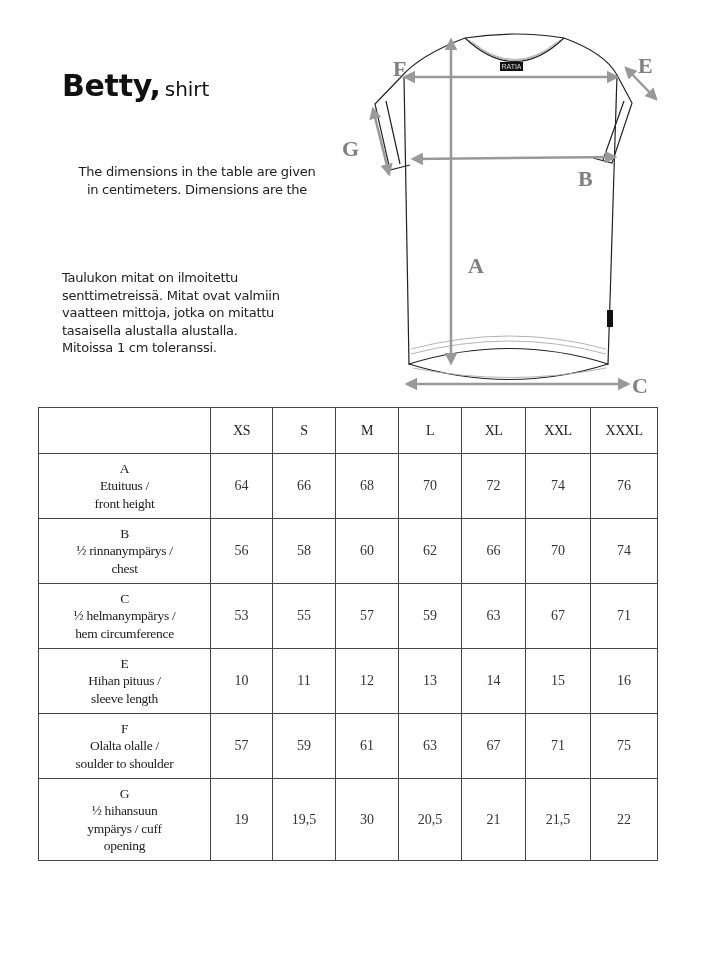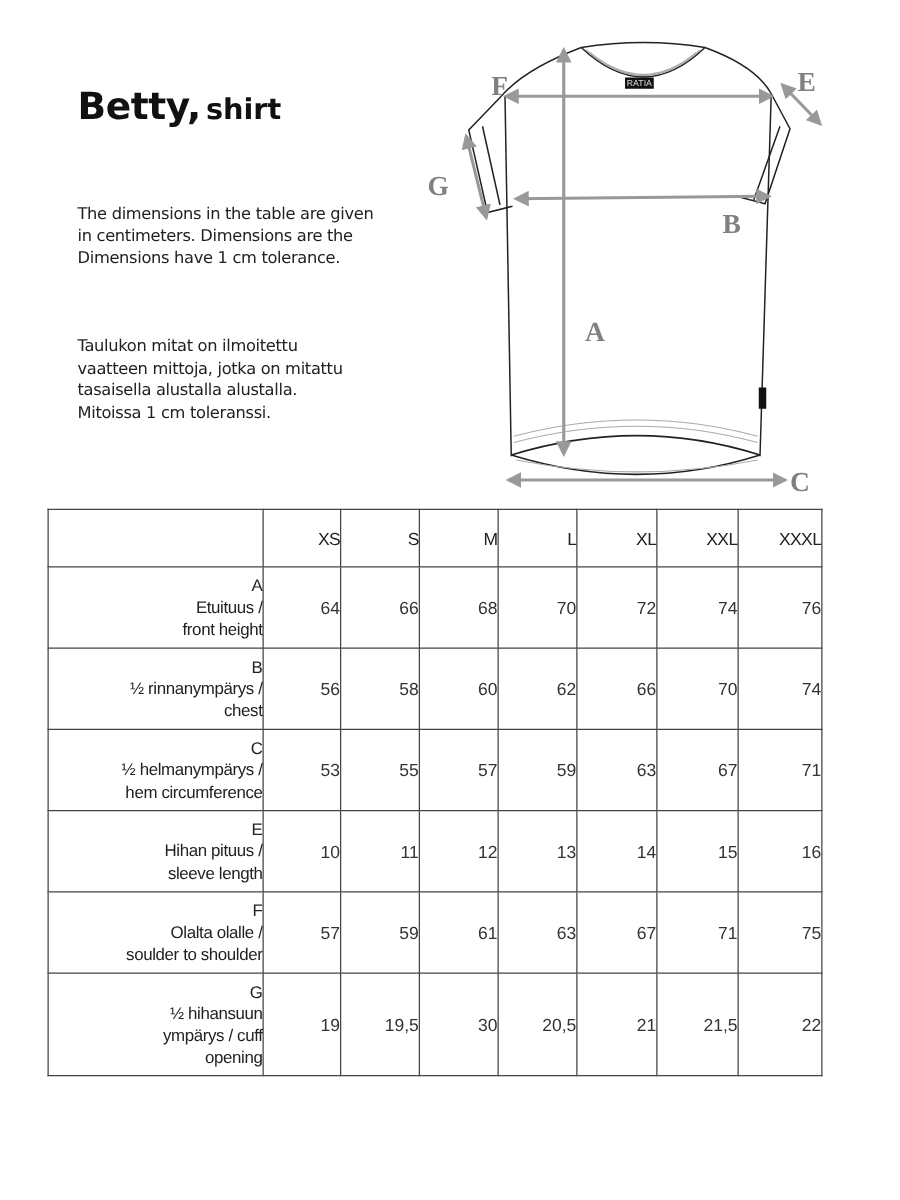--- a/index.html
+++ b/index.html
@@ -1,52 +1,52 @@
 <!DOCTYPE html>
 <html><head>
   <meta charset="utf-8">
   <style>
     * { box-sizing: border-box; margin: 0; padding: 0; }
     html, body { width: 720px; height: 960px; background: #ffffff; overflow: hidden; }
     body { position: relative; font-family: "DejaVu Sans", sans-serif; color: #111; }
 
     .title { position: absolute; left: 62px; top: 68px; white-space: nowrap; }
     .title .name { font-size: 30px; font-weight: bold; letter-spacing: -0.3px; color: #111; margin-top: 44px; }
-    .title .kind { font-size: 23px; font-weight: bold; color: #111; margin-left: 4px; }
+    .title .kind { font-size: 20px; font-weight: normal; color: #111; margin-left: 4px; }
 
     .para { position: absolute; left: 62px; width: 270px; font-size: 13px; line-height: 17.6px; color: #222; letter-spacing: -0.25px; }
-    .para-en { top: 163px; }
+    .para-en { top: 163px; text-align: center; }
     .para-fi { top: 269px; }
 
     .diagram { position: absolute; left: 335px; top: 25px; width: 335px; height: 380px; }
 
     table.sizes { position: absolute; left: 38px; top: 407px; border-collapse: collapse; table-layout: fixed; }
-    table.sizes td, table.sizes th { border: 1.4px solid #444; text-align: right; vertical-align: middle; font-weight: normal; font-family: Liberation Sans, sans-serif; }
+    table.sizes td, table.sizes th { border: 1.4px solid #444; text-align: center; vertical-align: middle; font-weight: normal; font-family: Liberation Serif, serif; }
     table.sizes th { font-size: 14px; color: #222; letter-spacing: -0.5px; height: 46px; }
     table.sizes td.label { font-size: 13.5px; line-height: 17.5px; color: #222; letter-spacing: -0.3px; }
     table.sizes td.val { font-size: 14px; color: #333; }
     tr.row-std td { height: 65px; }
     tr.row-tall td { height: 82px; }
     .lbl-line { display: block; }
   </style>
 </head>
 <body>
 
 <div class="title">
   <span class="name">Betty,</span><span class="kind">shirt</span>
 </div>
 
 <div class="para para-en">
   <span class="lbl-line">The dimensions in the table are given</span>
   <span class="lbl-line">in centimeters. Dimensions are the</span>
-  <span class="lbl-line">Dimensions have 1 cm tolerance.</span>
 </div>
 
 <div class="para para-fi">
   <span class="lbl-line">Taulukon mitat on ilmoitettu</span>
+  <span class="lbl-line">senttimetreissä. Mitat ovat valmiin</span>
   <span class="lbl-line">vaatteen mittoja, jotka on mitattu</span>
   <span class="lbl-line">tasaisella alustalla alustalla.</span>
   <span class="lbl-line">Mitoissa 1 cm toleranssi.</span>
 </div>
 
 <svg class="diagram" viewBox="0 0 335 380" xmlns="http://www.w3.org/2000/svg">
   <defs>
     <marker id="ah" viewBox="0 0 10 10" refX="8" refY="5" markerWidth="5" markerHeight="5" orient="auto-start-reverse">
       <path d="M0,0 L10,5 L0,10 z" fill="#999"></path>
     </marker>

